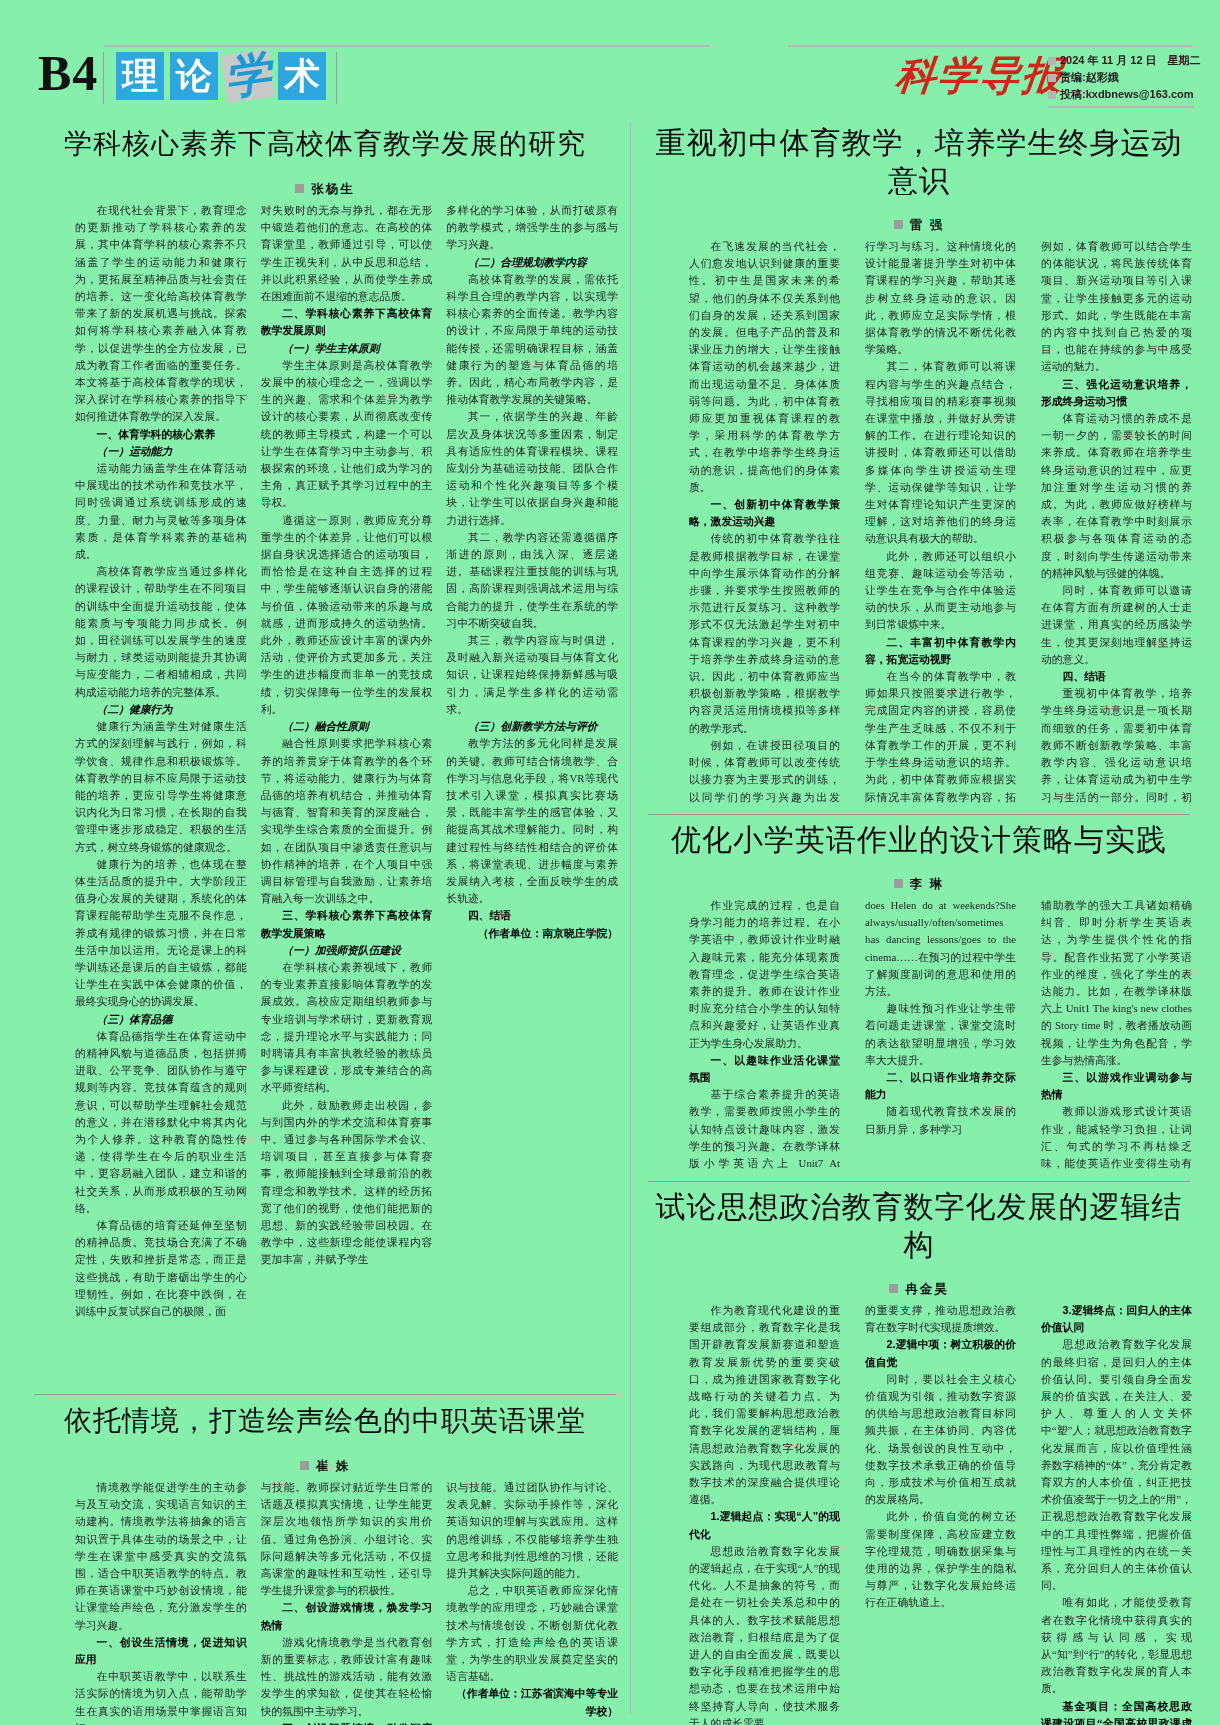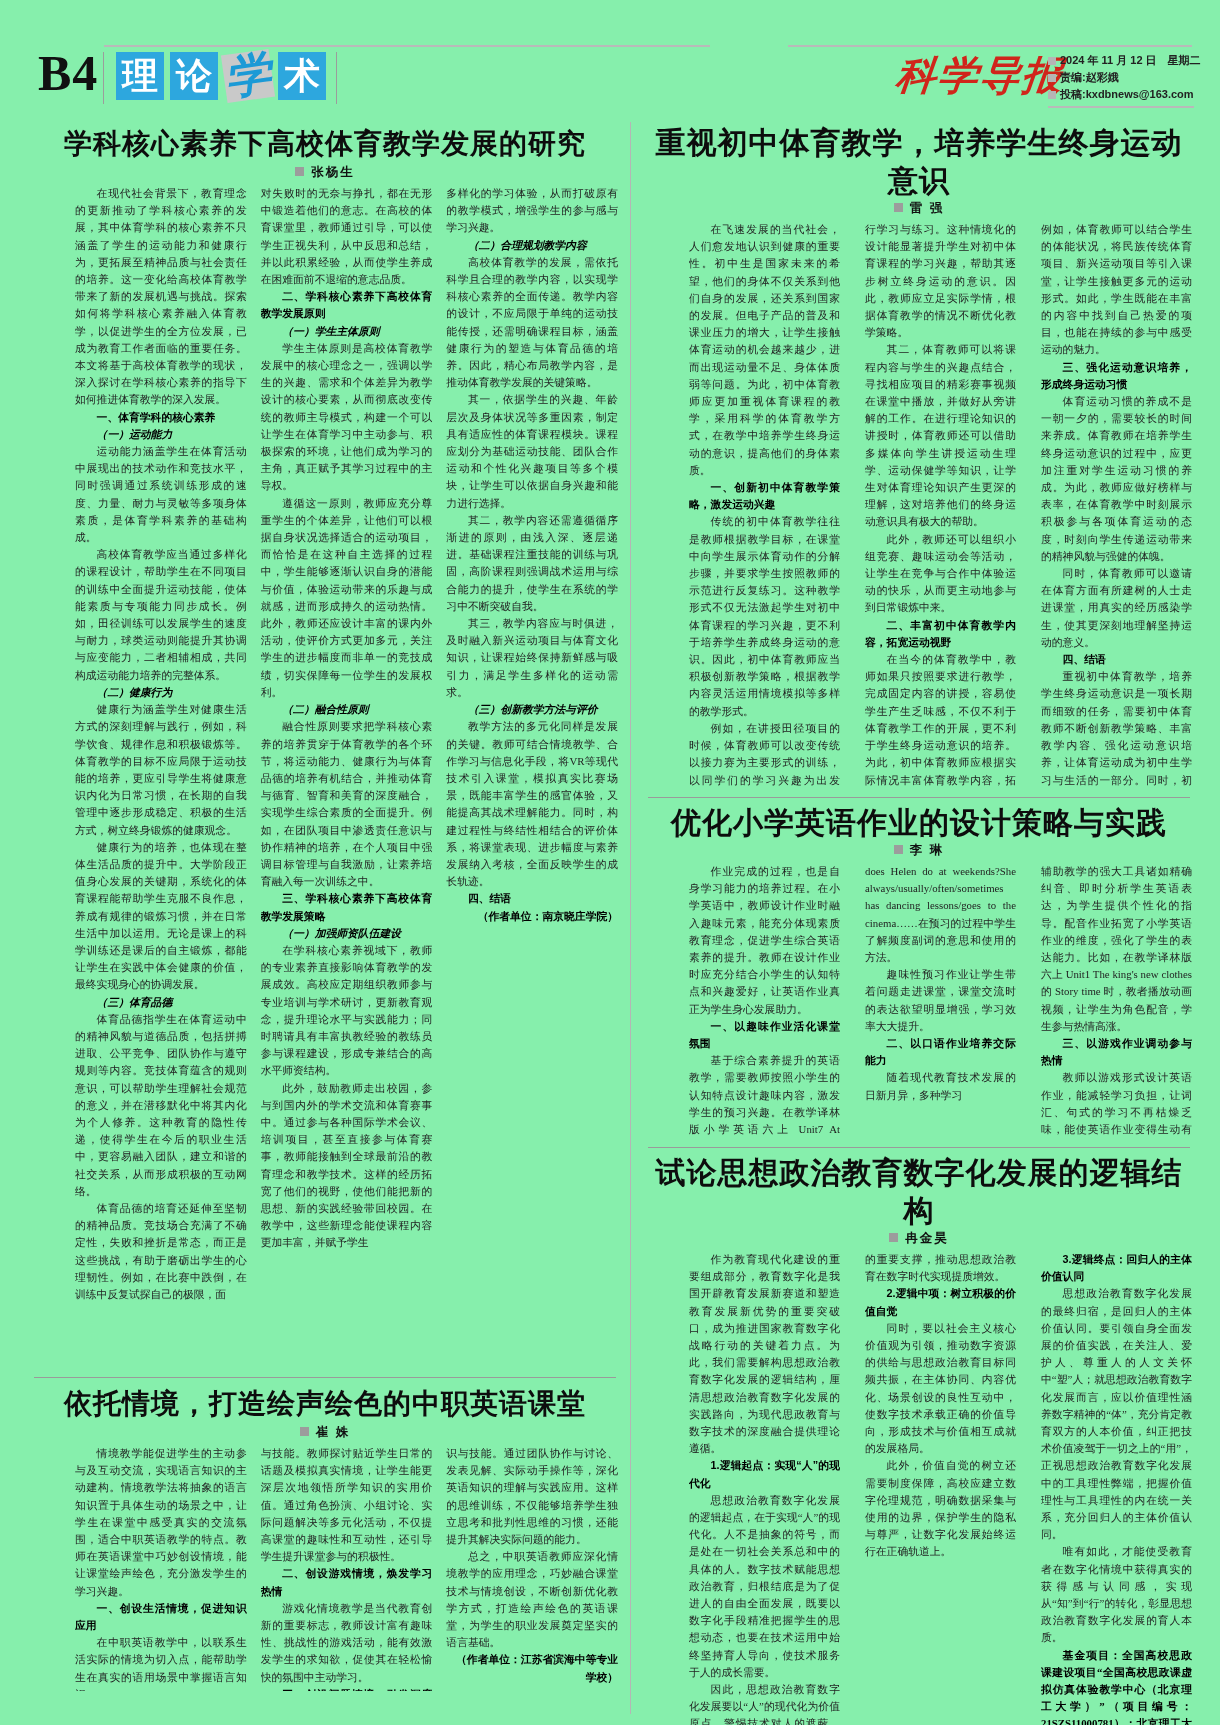--- a/index.html
+++ b/index.html
@@ -25,25 +25,25 @@
         font-size:11px;font-weight:bold;color:#222;line-height:17px;white-space:nowrap;}
   .mast .row{display:flex;align-items:center;}
   .mast .sq{display:inline-block;width:8px;height:8px;background:#b5b5b5;margin-right:4px;flex:0 0 auto;}
   .h-botline-r{position:absolute;left:1048px;top:106px;width:146px;height:2px;background:#b9b9b9;}
   
   .half-left{position:absolute;left:32px;top:118px;width:586px;}
   .half-right{position:absolute;left:646px;top:118px;width:546px;}
   .vdiv{position:absolute;left:630px;top:122px;width:1px;height:1592px;background:#b5b5b5;}
   .sep{border:none;border-top:1px solid #9a9a9a;margin:10px 2px 6px 2px;}
   
-  .hl{font-family:"Liberation Sans",sans-serif;font-weight:bold;text-align:center;
+  .hl{font-family:"Liberation Sans",sans-serif;font-weight:normal;text-align:center;
       color:#0d0d0d;margin:6px 0 0 0;letter-spacing:1px;}
   .a1 .hl,.a5 .hl{font-size:28px;line-height:40px;}
   .a2 .hl,.a3 .hl,.a4 .hl{font-size:30px;line-height:38px;}
-  .byline{text-align:center;font-size:12.5px;margin:0 0 4px 0;color:#111;
+  .byline{text-align:center;font-size:12.5px;margin:17px 0 4px 0;color:#111;
           font-family:"Liberation Sans",sans-serif;}
   .byline .sq{display:inline-block;width:9px;height:9px;background:#9c9c9c;margin-right:7px;}
   .byline .byname{letter-spacing:2px;font-weight:bold;}
   .cols{display:flex;margin-left:43px;}
   .half-left .cols{gap:14px;}
   .half-right .cols{gap:25px;}
   .col{flex:1 1 0;overflow:hidden;text-align:justify;font-size:10.8px;line-height:17.2px;color:#1e1e1e;}
   .a1 .col{height:1182px;}
   .a5 .col{height:246px;}
   .a2 .col{height:566px;}

